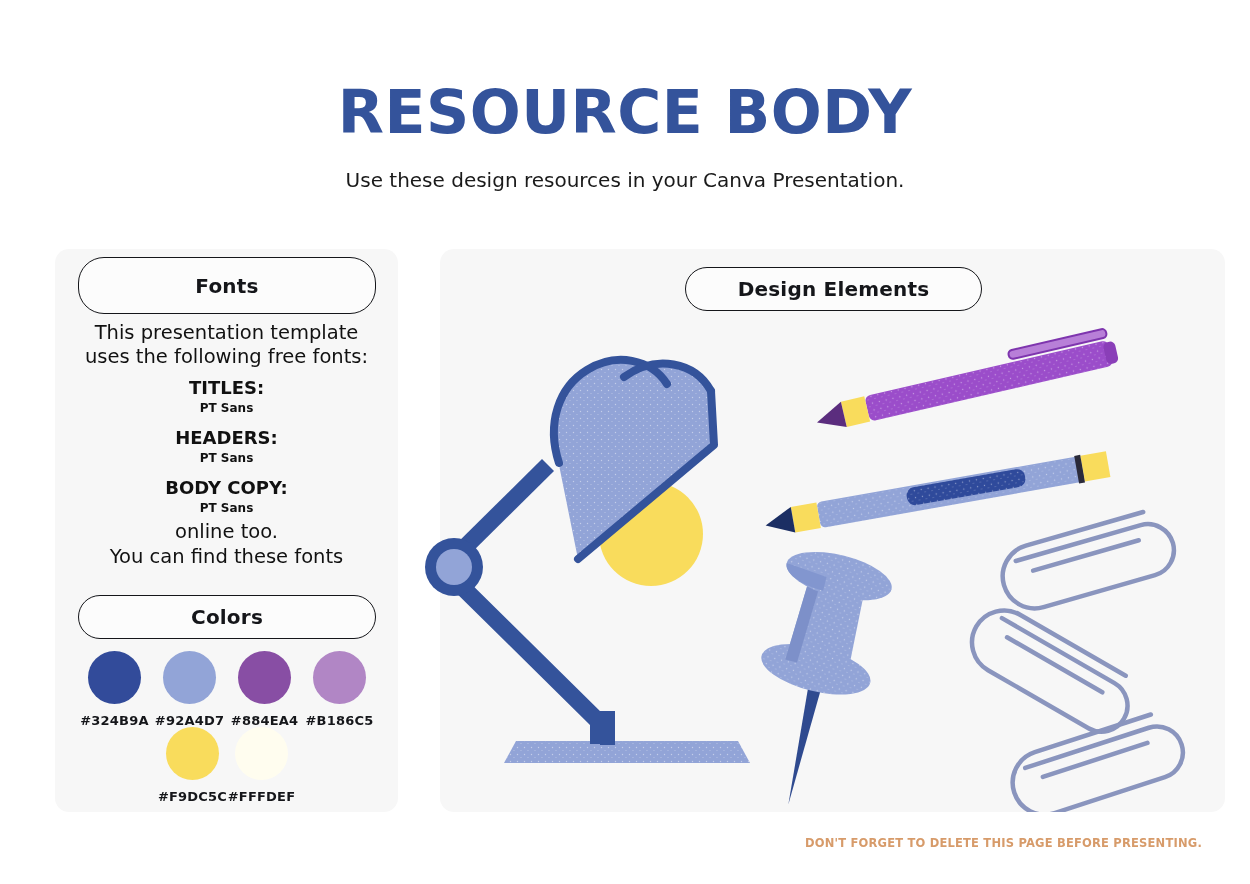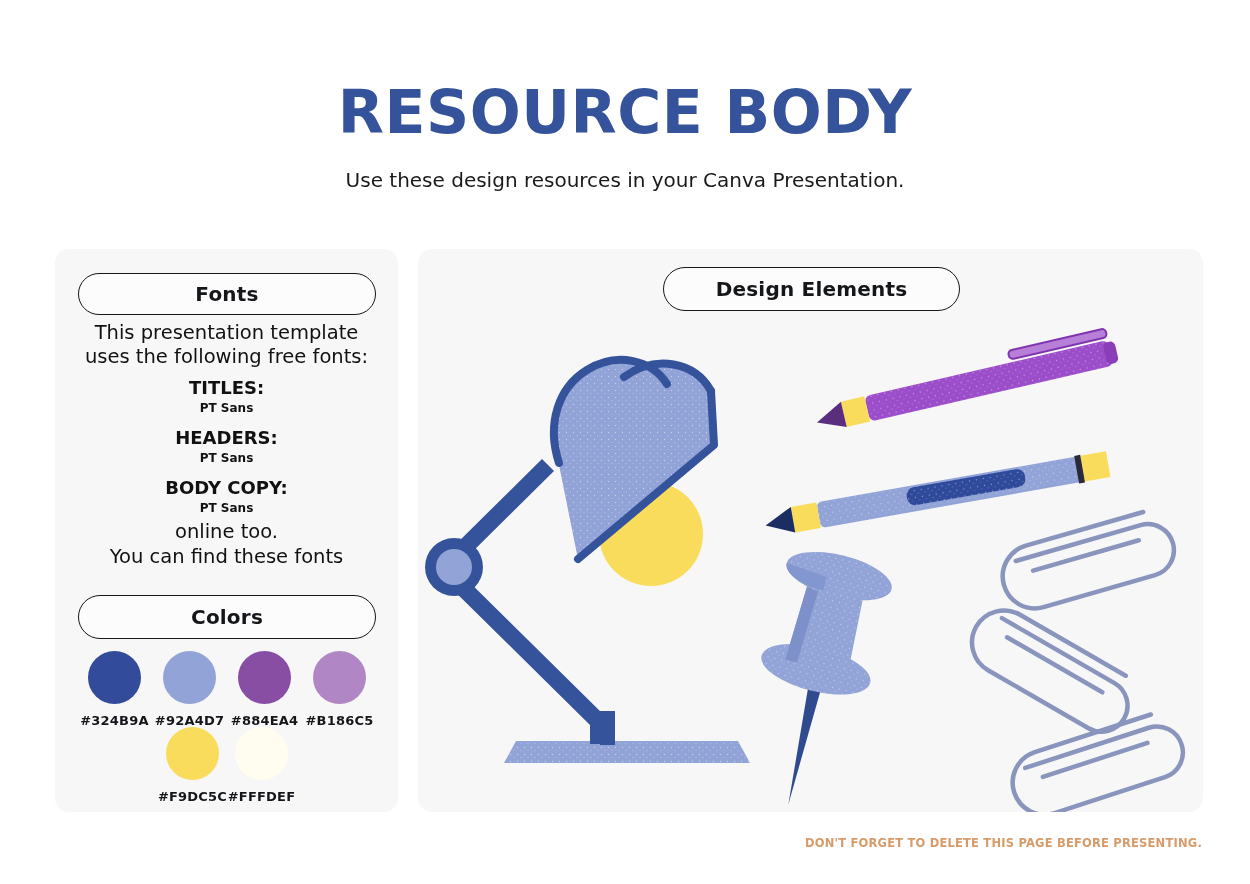--- a/index.html
+++ b/index.html
@@ -49,21 +49,21 @@
     background: #F7F7F7;
     border-radius: 14px;
   }
   #fonts-panel {
     left: 55px;
     top: 249px;
     width: 343px;
     height: 563px;
   }
   #elements-panel {
-    left: 418px;
+    left: 440px;
     top: 249px;
     width: 785px;
     height: 563px;
     text-decoration: underline;
   }
 
   
   .pill {
     position: absolute;
     background: #FCFCFC;
@@ -75,23 +75,23 @@
     box-sizing: border-box;
   }
   .pill span {
     font-size: 20px;
     font-weight: bold;
     color: #15161A;
     letter-spacing: 0.2px;
   }
   #fonts-pill {
     left: 23px;
-    top: 24px;
+    top: 8px;
     width: 298px;
-    height: 42px;
+    height: 57px;
   }
   #colors-pill {
     left: 23px;
     top: 346px;
     width: 298px;
     height: 44px;
   }
   #elements-pill {
     left: 245px;
     top: 18px;

